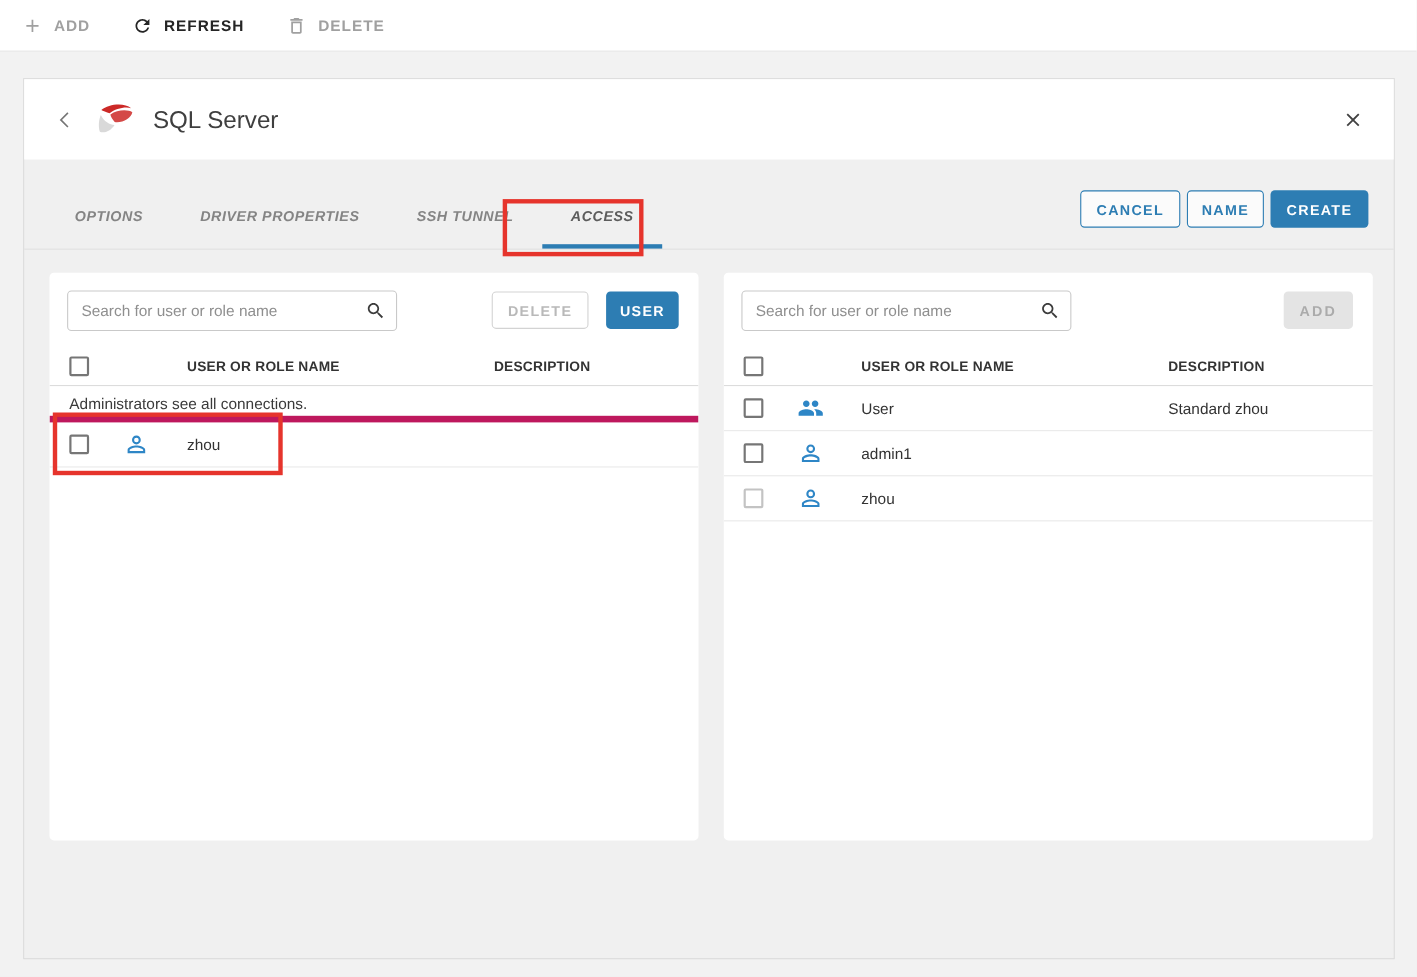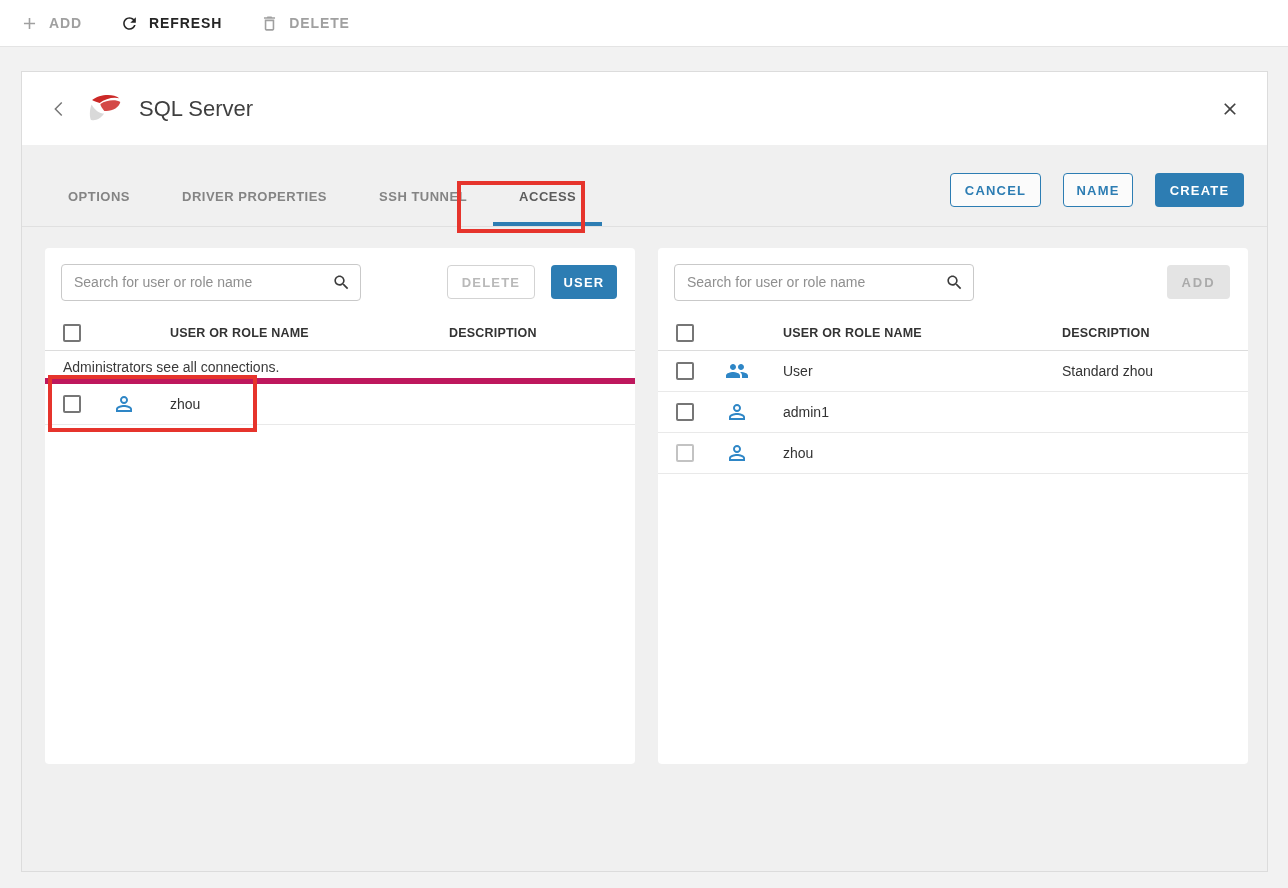--- a/index.html
+++ b/index.html
@@ -51,30 +51,30 @@
   .tabbar {
     height:82px; border-bottom:1px solid #e0e0e0;
     display:flex; align-items:flex-end;
     padding:0 20px; position:relative;
   }
   .tab {
     position:relative; height:60px;
     padding:0 26px;
     display:flex; align-items:center;
     font-size:13px; font-weight:700; letter-spacing:0.5px;
-    color:#848484; cursor:pointer; user-select:none;
+    color:#848484; cursor:pointer; user-select:none;font-style:italic;
   }
   .tab.active { color:#5c5c5c; }
   .tab-underline {
     position:absolute; left:0; right:0; bottom:0;
     height:4px; background:#2d7db3;
   }
   .dlg-actions {
     position:absolute; right:23px; top:28px;
-    display:flex; gap:22px;
+    display:flex; gap:6px;
   }
 
   
   .btn {
     height:34px; border-radius:4px;
     font-family:"Liberation Sans", sans-serif;
     font-size:13px; font-weight:700; letter-spacing:1.2px;
     display:flex; align-items:center; justify-content:center;
     cursor:pointer; padding:0; border:none;
   }

